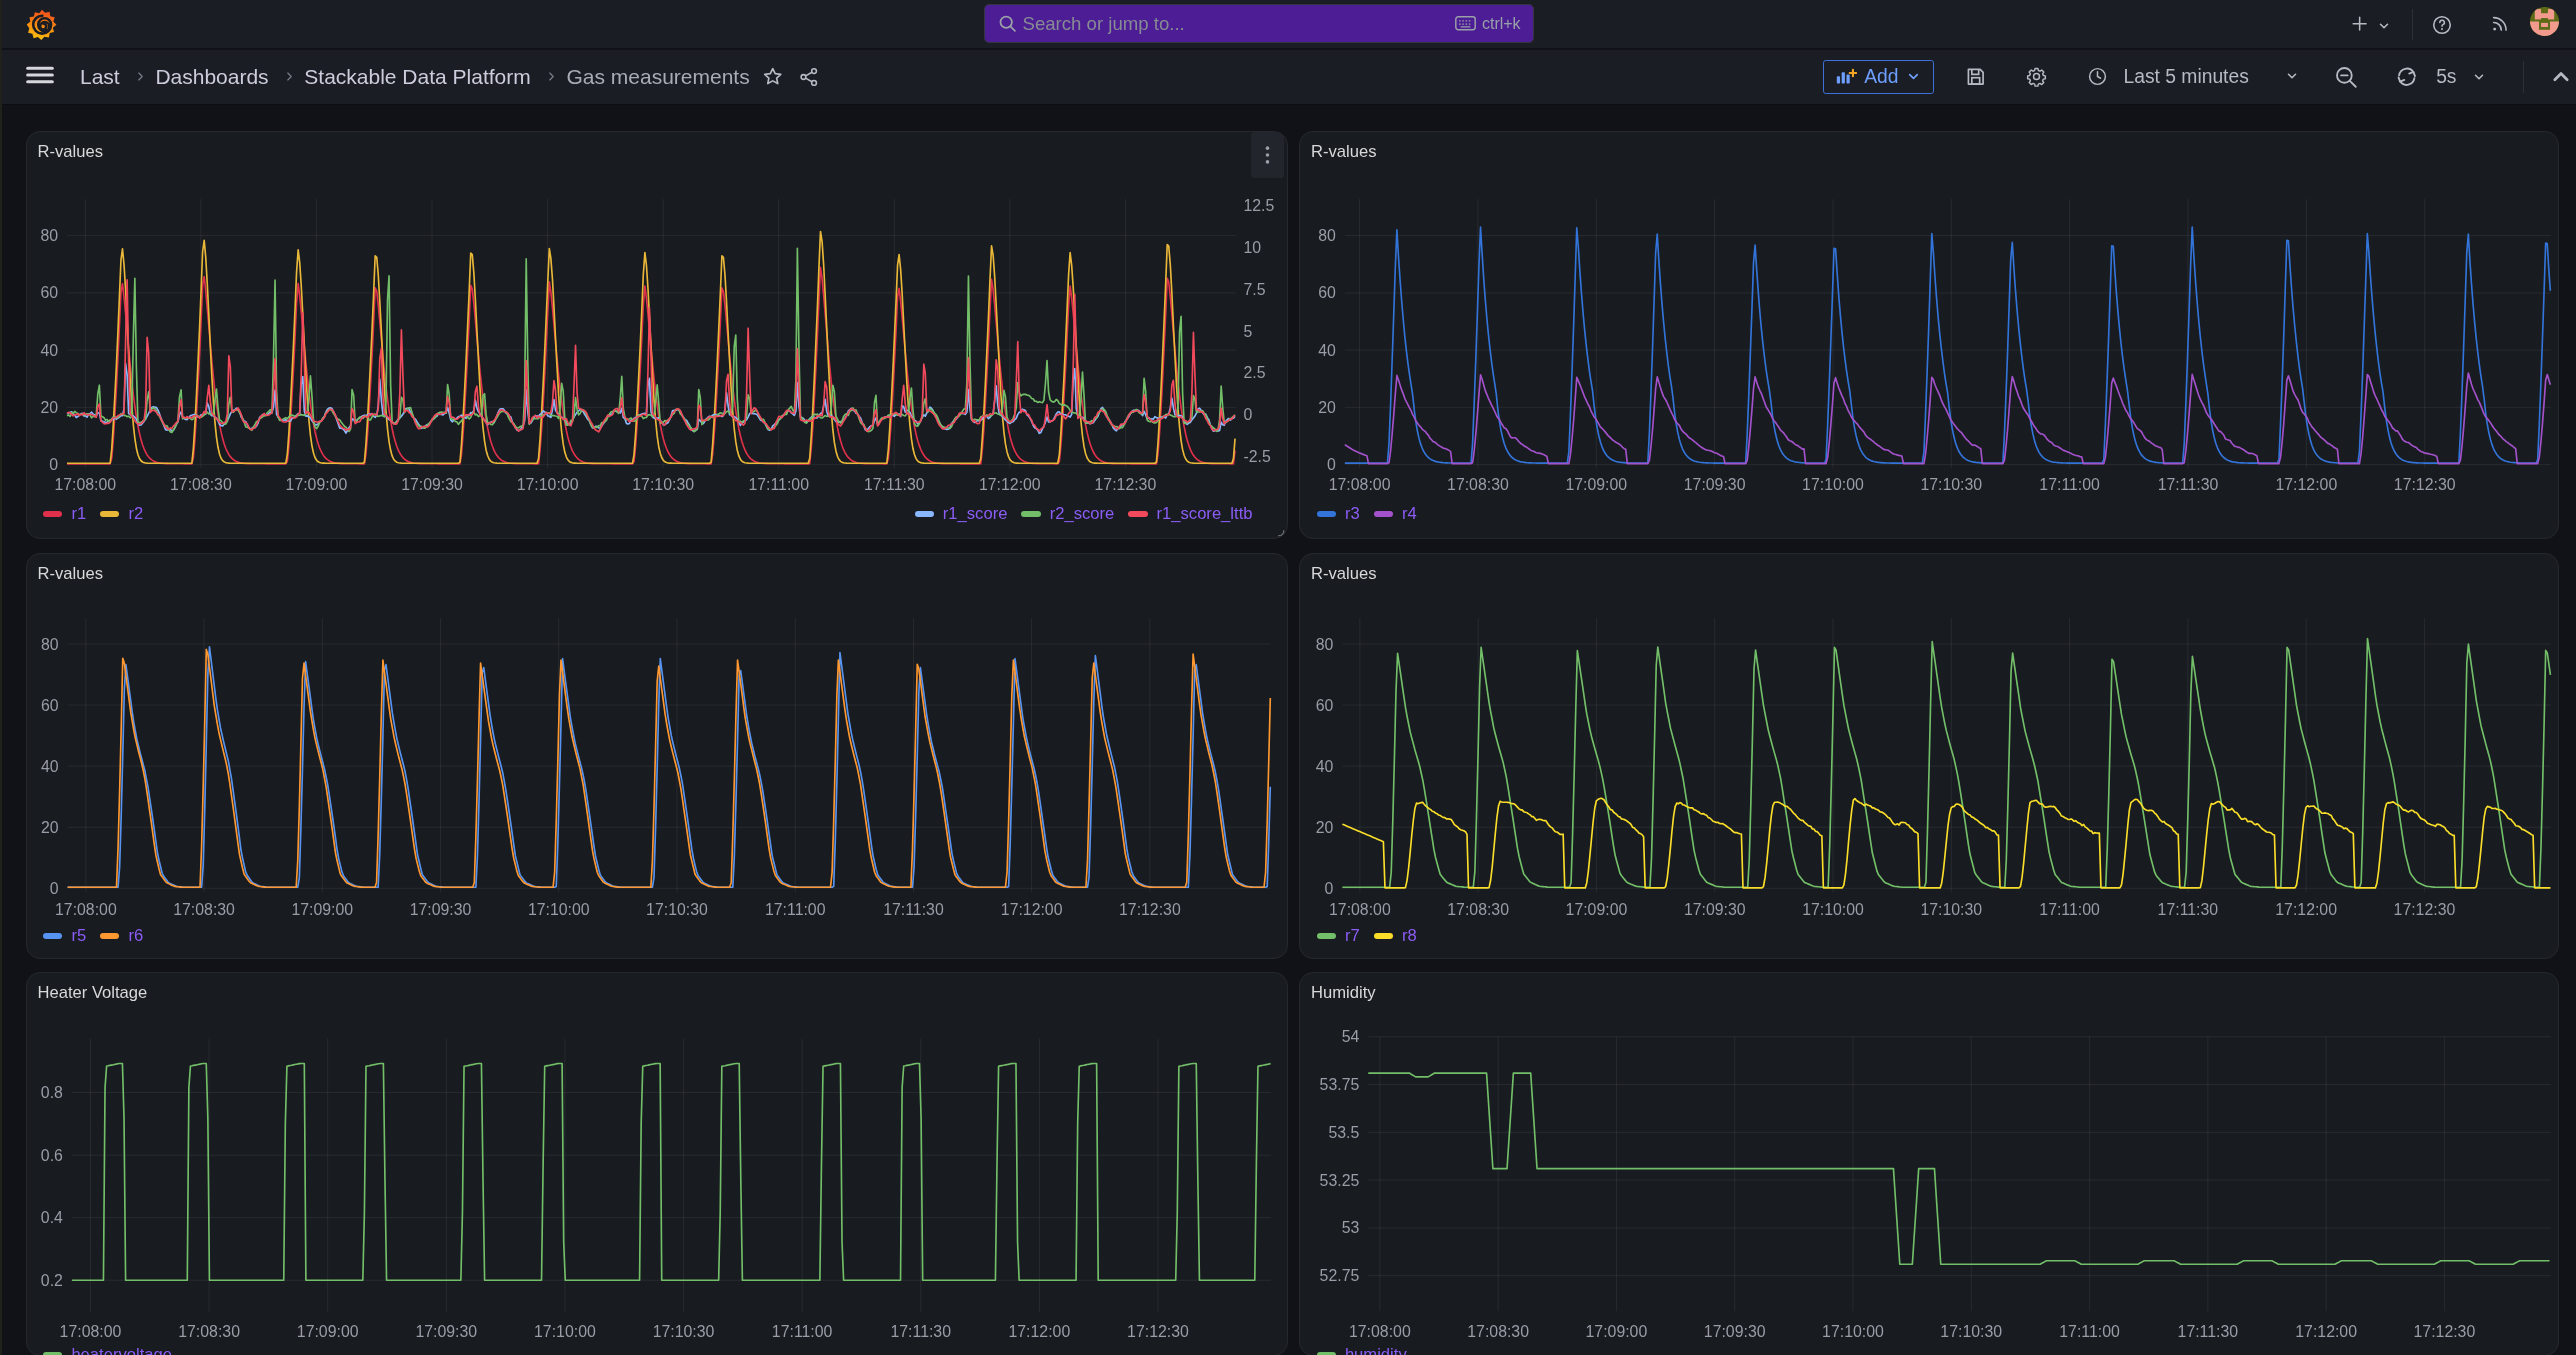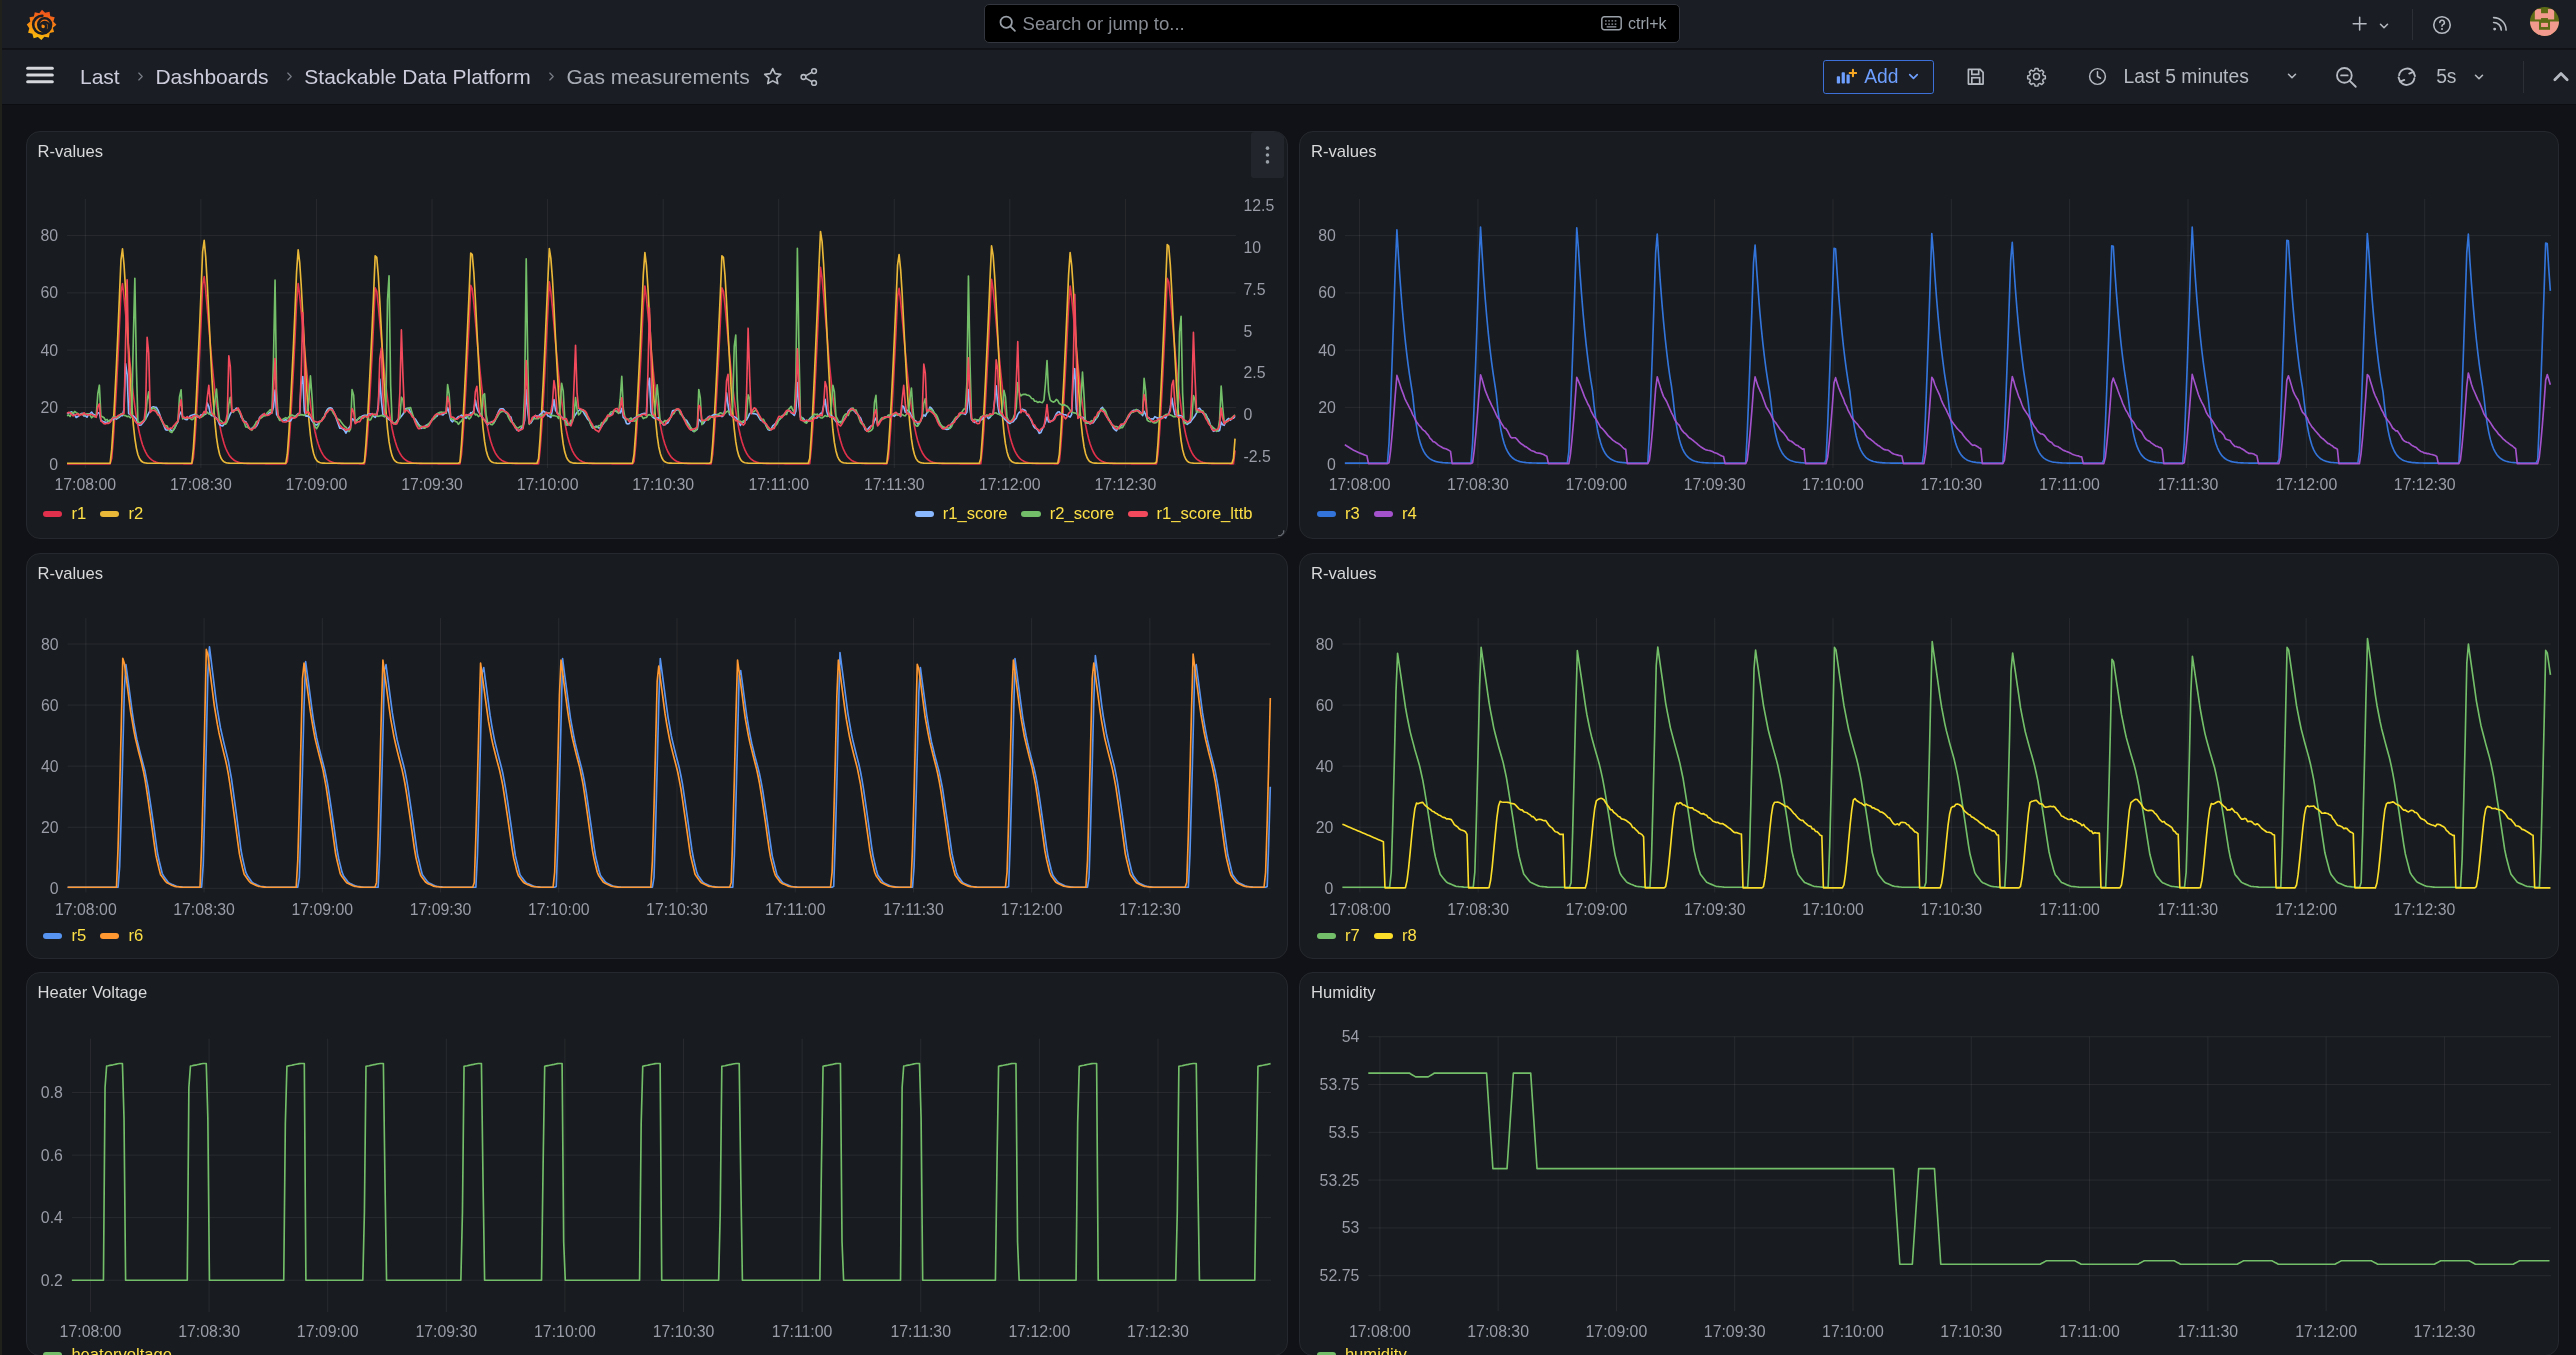--- a/index.html
+++ b/index.html
@@ -1,36 +1,36 @@
 <!DOCTYPE html>
 <html style="font-size:11px"><head><meta charset="utf-8"><style>
 *{margin:0;padding:0;box-sizing:border-box}
 html,body{width:2576px;height:1356px;overflow:hidden;background:#111217;
 font-family:"Liberation Sans",sans-serif;-webkit-font-smoothing:antialiased}
 .topnav{position:absolute;left:0;top:0;width:2576px;height:49px;background:#1a1d23;border-bottom:1.4px solid #101116}
 .subnav{position:absolute;left:0;top:50px;width:2576px;height:55px;background:#1a1d23;border-bottom:1.4px solid #0c0d10}
 .logo{position:absolute;left:25.5px;top:8.3px}
-.searchbox{position:absolute;left:984px;top:4.1px;width:696px;height:39px;background:#000000;
+.searchbox{position:absolute;left:984px;top:4.1px;width:550px;height:39px;background:#4c1d95;
 border:0.7px solid #33363e;border-radius:5px;display:flex;align-items:center;padding:0 12.4px;color:#878b93;font-size:18.6px}
 .searchbox .ph{margin-left:4.1px;flex:1}
 .searchbox .ck{color:#9aa0a8;font-size:16px;margin-left:20px;display:flex;align-items:center;gap:5.5px}
 .ticon{position:absolute;top:14px;display:flex}
 .crumbs{position:absolute;left:26px;top:50px;height:53px;display:flex;align-items:center;font-size:21px;color:#ccccdc}
 .crumbs .gap{margin:0 9.7px 0 15px;display:flex;align-items:center}
 .crumbs .last{color:#a8acb5}
 .snr{position:absolute;right:4.1px;top:50px;height:53px;display:flex;align-items:center}
 .addbtn{display:flex;align-items:center;gap:7px;border:0.7px solid #3d71d9;border-radius:2.8px;
 height:34px;padding:0 12.4px;color:#6e9fff;font-size:19.3px;font-weight:500}
 .tool{display:flex;align-items:center;gap:15px;color:#b6bac2;font-size:19.3px}
 .panel{position:absolute;background:#181b1f;border:0.7px solid #25282e;border-radius:14px;overflow:hidden}
 .ptitle{position:absolute;left:11px;top:10.3px;font-size:16.6px;font-weight:500;color:#d8d9da;z-index:3}
 .chart{position:absolute;left:0;top:0}
 .grid line{stroke:rgba(204,204,220,0.09);stroke-width:1.4}
 .tick text{font-family:"Liberation Sans",sans-serif;font-size:23px;fill:#9a9ca7}
-.legend{position:absolute;left:16.6px;right:34px;top:372px;display:flex;align-items:center;font-size:16.6px;color:#fde047;z-index:2}
+.legend{position:absolute;left:16.6px;right:34px;top:372px;display:flex;align-items:center;font-size:16.6px;color:#8b5cf6;z-index:2}
 .legend .li{display:inline-flex;align-items:center;margin-right:14px;white-space:nowrap}
 .legend .li i{display:inline-block;width:19.3px;height:6.2px;border-radius:3.4px;margin-right:9px}
 .legend .lr{margin-left:auto;display:inline-flex}
 .legend .lr .li:last-child{margin-right:0}
 .kebab{position:absolute;right:2.1px;top:0;width:33px;height:46px;background:#22252b;border-radius:2.8px;z-index:4}
 .rsz{position:absolute;right:1.4px;bottom:1.4px;opacity:0.7}
 </style></head>
 <body>
 <div class="topnav">
   <div class="logo"><svg width="32" height="33" viewBox="0 0 46 48">

